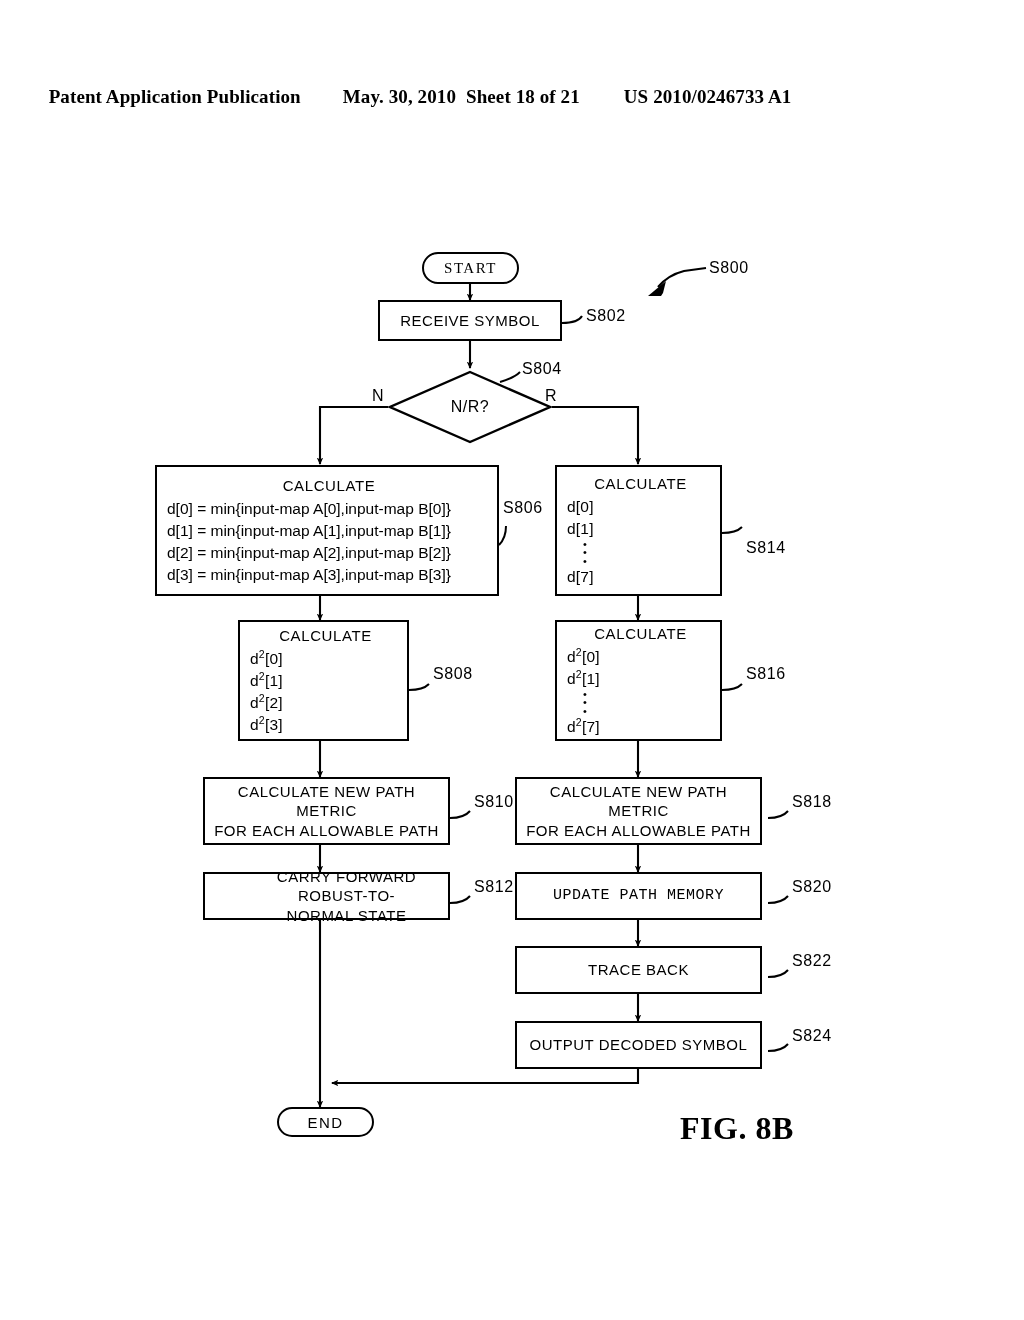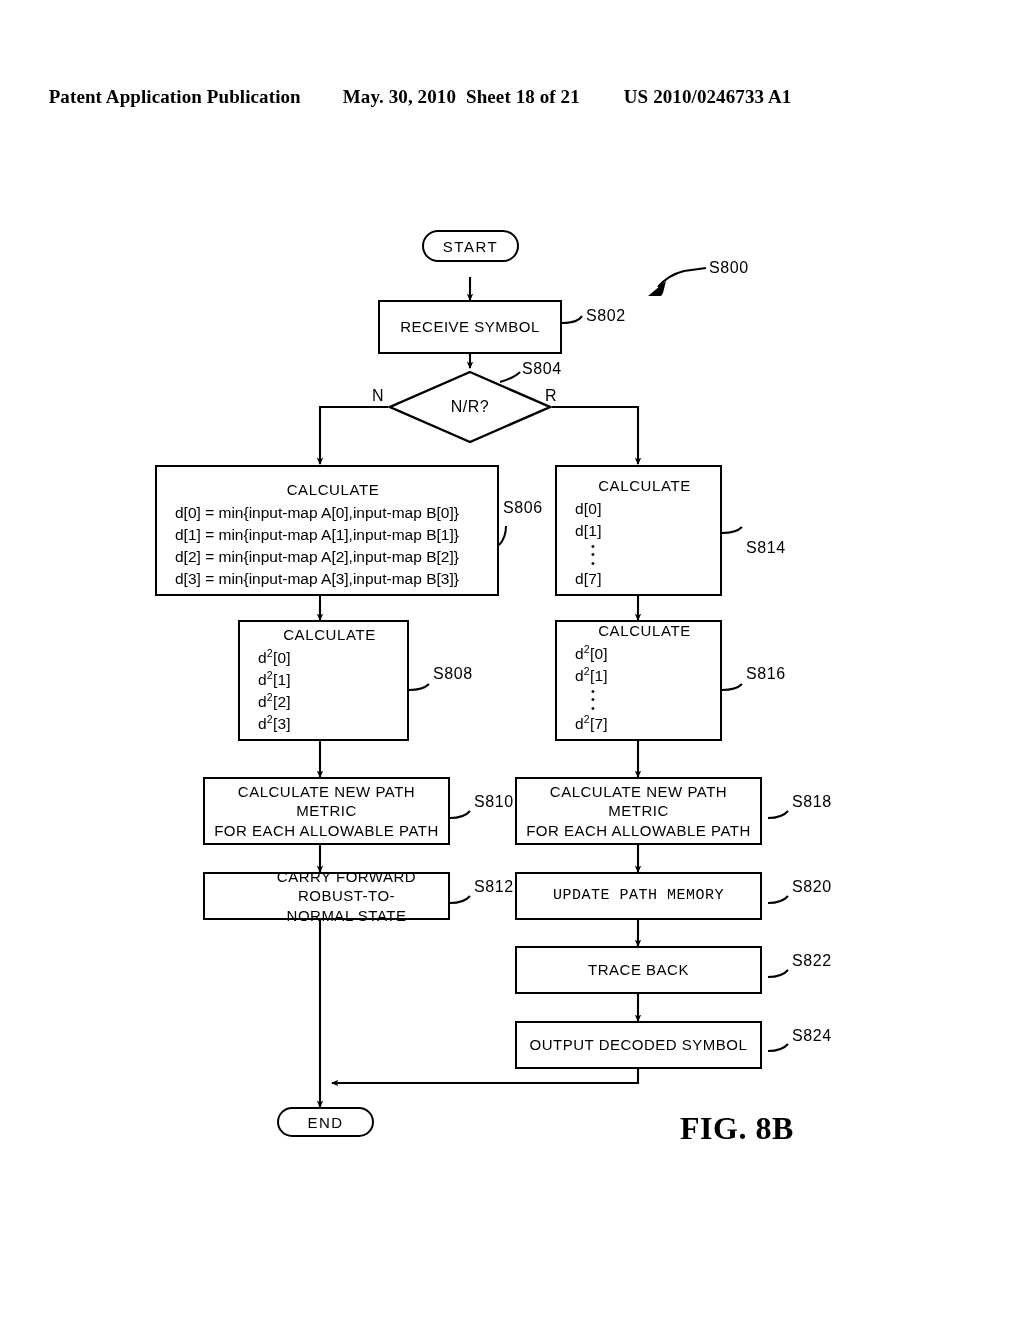--- a/index.html
+++ b/index.html
@@ -83,22 +83,22 @@
     line-height: 1.3;
     padding: 0 6px;
   }
   .terminal-label {
     font-size: 15px;
     letter-spacing: 1.5px;
   }
 
   
   .calc-box {
-    padding: 6px 0 4px 12px;
-    justify-content: flex-end;
+    padding: 6px 0 4px 4px;
+    justify-content: center;
   }
   .calc-box .node-title {
     margin-bottom: 2px;
   }
   .calc-lines {
     padding-left: 6px;
     font-size: 15.5px;
     line-height: 1.42;
     letter-spacing: 0.2px;
     white-space: nowrap;
@@ -226,25 +226,25 @@
     <path d="M722,690 Q736,690 742,684"></path>
     <path d="M450,818 Q464,818 470,811"></path>
     <path d="M768,818 Q782,818 788,811"></path>
     <path d="M450,903 Q464,903 470,896"></path>
     <path d="M768,903 Q782,903 788,896"></path>
     <path d="M768,977 Q782,977 788,970"></path>
     <path d="M768,1051 Q782,1051 788,1044"></path>
   </g>
 </svg>
 
-<div class="node terminal" style="left:422px; top:230px; width:97px; height:32px;">
+<div class="node terminal" style="left:422px; top:252px; width:97px; height:32px;font-family:Liberation Serif, serif;">
   <span class="terminal-label">START</span>
 </div>
 
-<div class="node" style="left:378px; top:300px; width:184px; height:54px;">
+<div class="node" style="left:378px; top:300px; width:184px; height:41px;">
   <div class="node-centered">RECEIVE SYMBOL</div>
 </div>
 <div class="step-ref" style="left:586px; top:307px;">S802</div>
 
 <div id="decision-nr">
   <svg class="diamond-shape" viewBox="0 0 164 74" preserveAspectRatio="none">
     <polygon points="82,2 162,37 82,72 2,37" fill="#fff" stroke="#000" stroke-width="2.4"></polygon>
   </svg>
   <div class="diamond-text">N/R?</div>
 </div>

